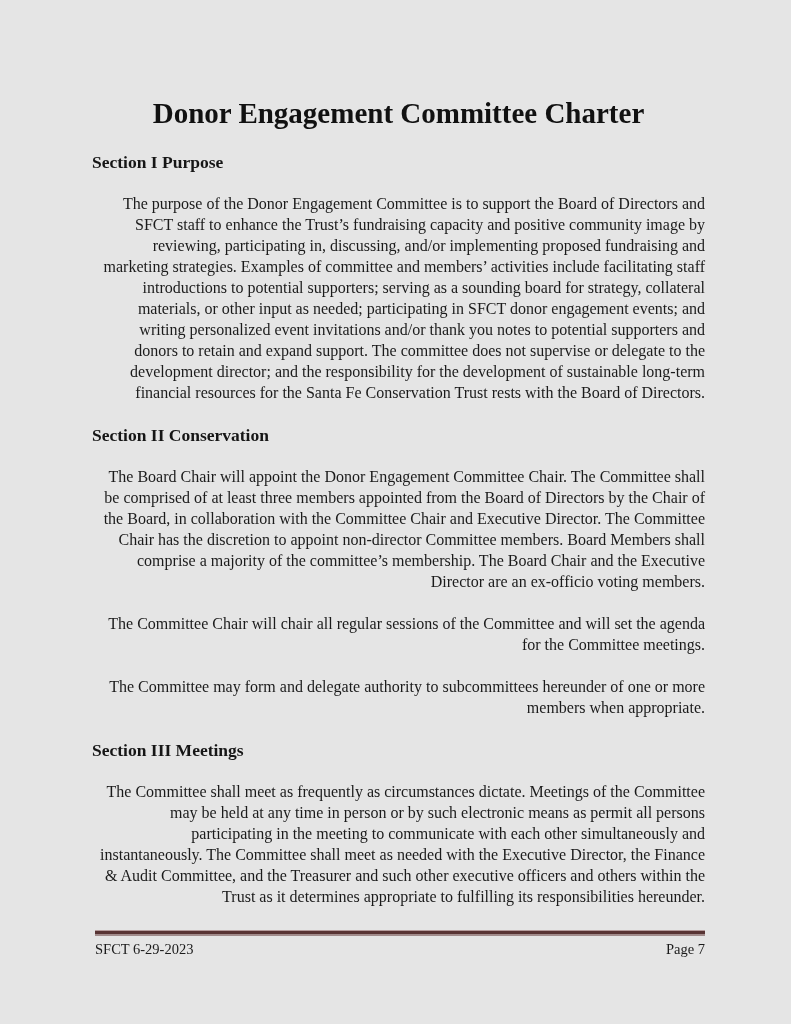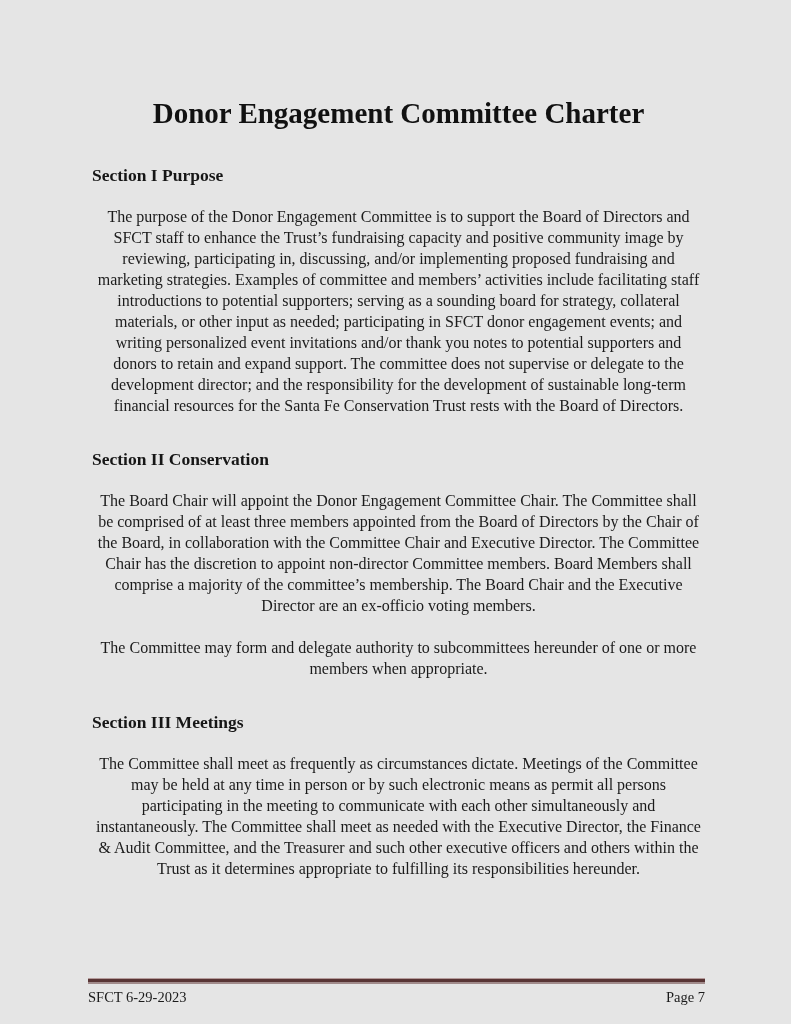--- a/index.html
+++ b/index.html
@@ -24,37 +24,36 @@
     padding-top: 94px;
     text-align: center;
     font-size: 29px;
     font-weight: bold;
     line-height: 38px;
     color: #111111;
   }
   h2.section-heading {
     font-size: 17.5px;
     font-weight: bold;
-    margin: 32px 0 20px 0;
+    margin: 19px 0 20px 0;
     line-height: 22px;
     color: #161616;
   }
   p.body-para {
     font-size: 16px;
     line-height: 21px;
     margin: 0 0 21px 0;
-    text-align: center;
+    text-align: right;
   }
   .italic { }
   .footer {
     position: absolute;
-    left: 88px;
+    left: 95px;
     right: 86px;
     top: 930px;
-    margin-top: 48px;
   }
   .footer-rule {
     height: 6px;
     background: linear-gradient(
       to bottom,
       #b59c9c 0%, #b59c9c 18%,
       #583434 18%, #583434 72%,
       #a18b8b 72%, #a18b8b 100%
     );
   }
@@ -76,20 +75,21 @@
 
     <h2 class="section-heading">Section I Purpose</h2>
 
     <p class="body-para">The purpose of the Donor Engagement Committee is to support the Board of Directors and SFCT staff to enhance the Trust’s fundraising capacity and positive community image by reviewing, participating in, discussing, and/or implementing proposed fundraising and marketing strategies. Examples of committee and members’ activities include facilitating staff introductions to potential supporters; serving as a sounding board for strategy, collateral materials, or other input as needed; participating in SFCT donor engagement events; and writing personalized event invitations and/or thank you notes to potential supporters and donors to retain and expand support. The committee does not supervise or delegate to the development director; and the responsibility for the development of sustainable long-term financial resources for the Santa Fe Conservation Trust rests with the Board of Directors.</p>
 
     <h2 class="section-heading">Section II Conservation</h2>
 
     <p class="body-para"><span>The Board Chair will appoint the Donor Engagement Committee Chair. The Committee shall be comprised of at least three members appointed from the Board of Directors by the Chair of the Board, in collaboration with the Committee Chair and Executive Director. The Committee Chair has the discretion to appoint non-director Committee members. Board Members shall comprise a majority of the committee’s membership. The Board Chair and the Executive Director are an </span><span class="italic">ex-officio</span><span> voting members.</span></p>
 
 
+    <p class="body-para">The Committee Chair will chair all regular sessions of the Committee and will set the agenda for the Committee meetings.</p>
 
     <p class="body-para">The Committee may form and delegate authority to subcommittees hereunder of one or more members when appropriate.</p>
 
     <h2 class="section-heading">Section III Meetings</h2>
 
     <p class="body-para">The Committee shall meet as frequently as circumstances dictate. Meetings of the Committee may be held at any time in person or by such electronic means as permit all persons participating in the meeting to communicate with each other simultaneously and instantaneously. The Committee shall meet as needed with the Executive Director, the Finance &amp; Audit Committee, and the Treasurer and such other executive officers and others within the Trust as it determines appropriate to fulfilling its responsibilities hereunder.</p>
 
   </div>
 
   <div class="footer">

